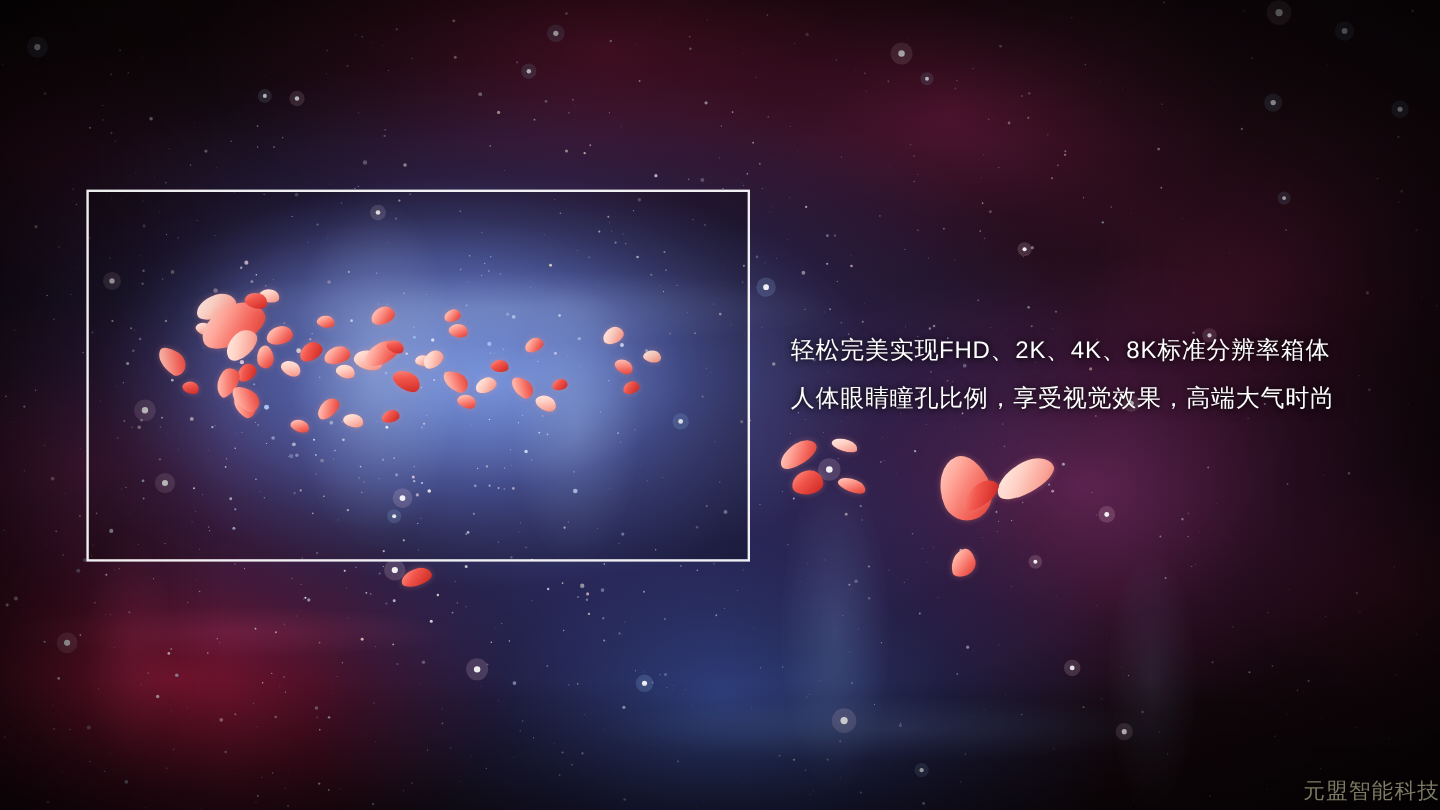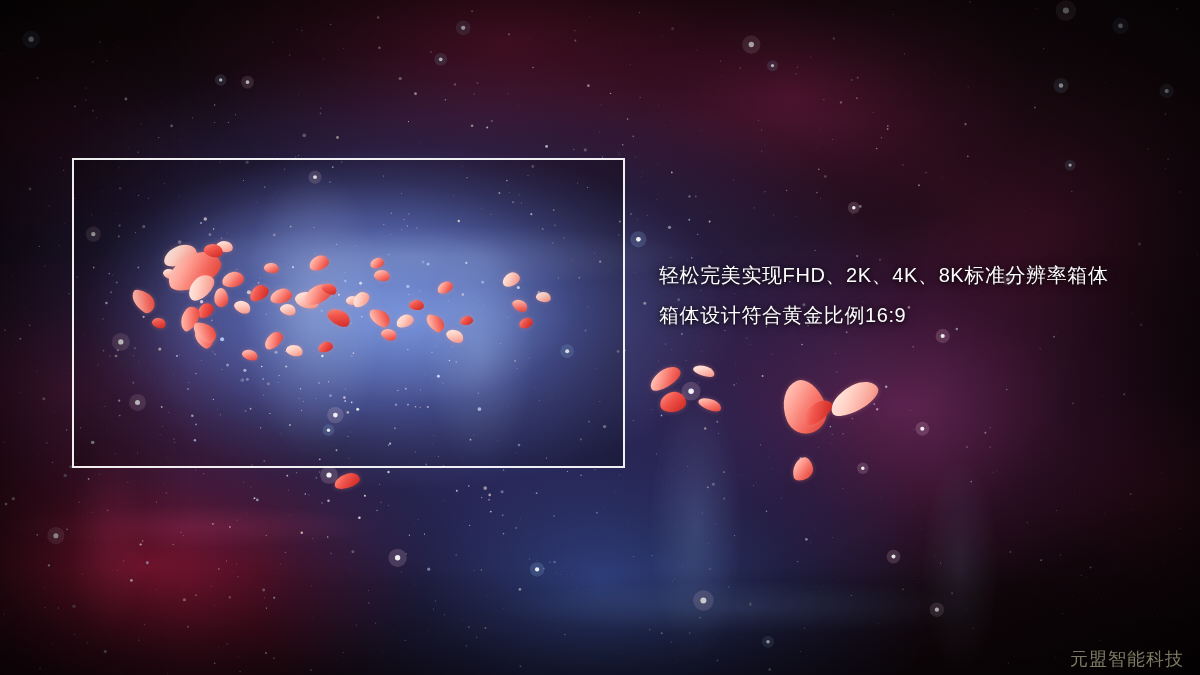--- a/index.html
+++ b/index.html
@@ -109,34 +109,34 @@
     font-size: 30px;
     line-height: 1.0;
     letter-spacing: 1.5px;
     color: #ffffff;
     white-space: pre;
     text-shadow: 0 1px 5px rgba(0,0,0,0.72), 0 0 14px rgba(0,0,0,0.45);
   }
   #body-copy {
     position: absolute;
     left: 659px;
-    top: 255px;
+    top: 272px;
     width: 530px;
   }
   .body-line {
     font-size: 20px;
     line-height: 40px;
     color: #ffffff;
     letter-spacing: 0.6px;
     white-space: nowrap;
     text-shadow: 0 1px 4px rgba(0,0,0,0.80), 0 0 11px rgba(0,0,0,0.55);
   }
   #watermark {
     position: absolute;
-    right: 16px;
+    right: 0;
     bottom: 4px;
     font-size: 18px;
     letter-spacing: 1px;
     color: rgba(139,140,112,0.88);
     white-space: nowrap;
   }
 </style>
 </head>
 <body>
 
@@ -1253,18 +1253,18 @@
         <div class="petal" style="left: 300px; top: 110px; width: 16px; height: 11px; transform: rotate(14deg);"></div>
         <div class="petal curl" style="left: 60px; top: 128px; width: 18px; height: 26px; transform: rotate(-58deg);"></div>
         <div class="petal deep" style="left: 78px; top: 158px; width: 14px; height: 10px; transform: rotate(22deg);"></div>
       </div>
     <div id="frame-inner-shade"></div>
   </div>
 
 
   <div id="body-copy">
     <div class="body-line">轻松完美实现FHD、2K、4K、8K标准分辨率箱体</div>
-    <div class="body-line">箱体设计符合黄金比例16:9</div>
+    <div class="body-line">人体眼睛瞳孔比例，享受视觉效果，高端大气时尚</div>
   </div>
 
   <div id="watermark">元盟智能科技</div>
 
 </div>
 
 </body></html>

